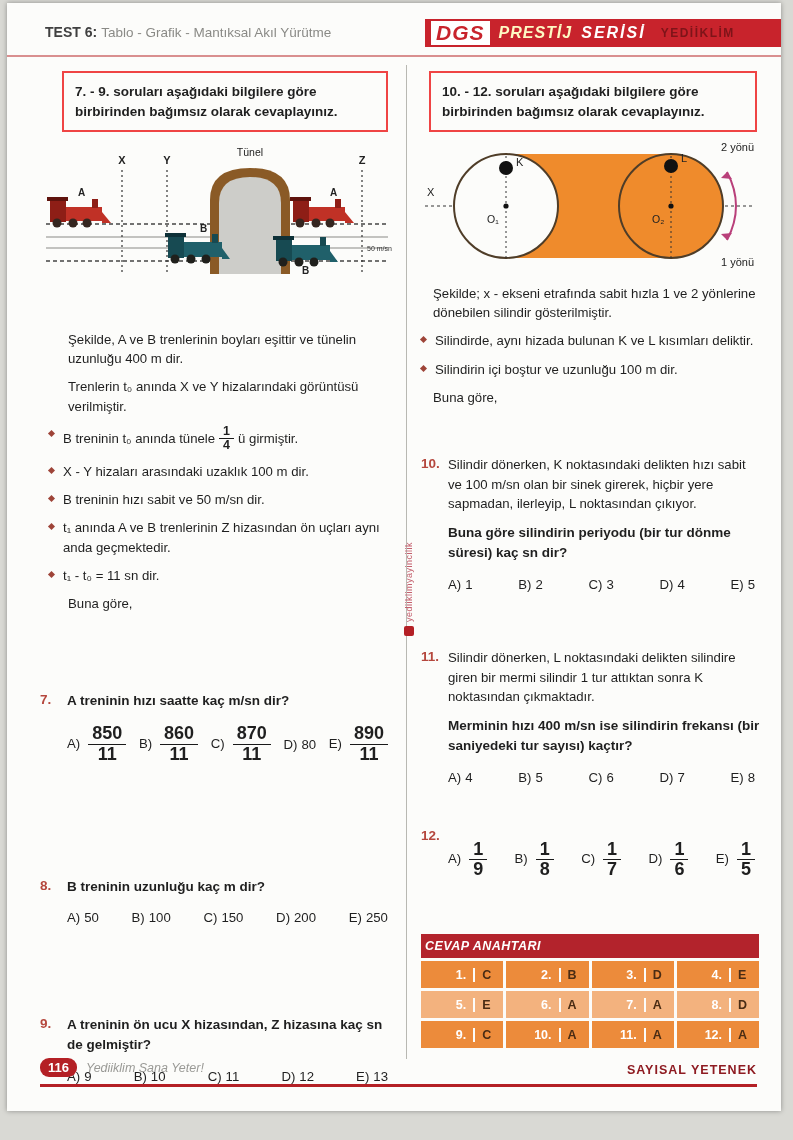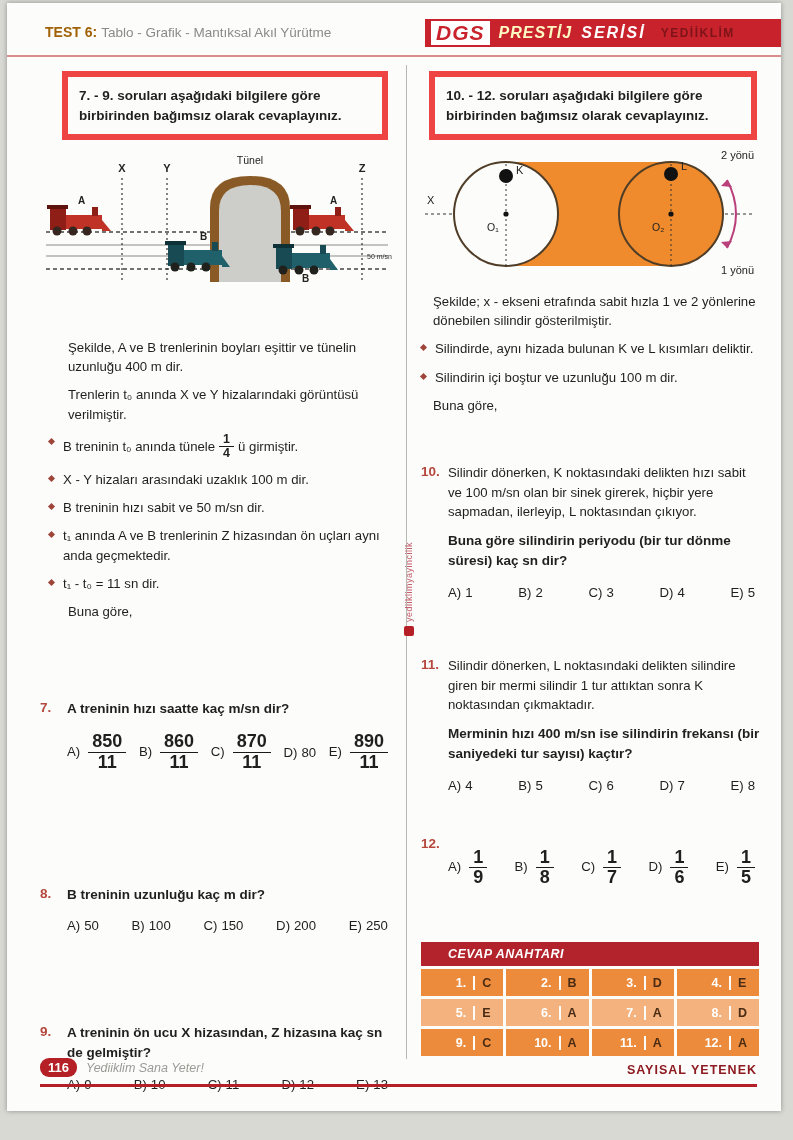--- a/index.html
+++ b/index.html
@@ -11,21 +11,21 @@
     position: relative;
     overflow: hidden;
   }
   .page {
     position: absolute; left: 7px; top: 3px; width: 774px; height: 1108px;
     background: #fcfcfa; box-shadow: 0 0 5px rgba(0,0,0,.35);
   }
   
   .header { position: absolute; top: 20px; left: 38px; right: 0; height: 30px; }
   .header-rule { position: absolute; top: 52px; left: 0; right: 0; height: 2px; background: #d98f8f; }
-  .test-label { font-weight: bold; font-size: 14px; color: #a16207; }
+  .test-label { font-weight: bold; font-size: 14px; color: #404040; }
   .test-title { font-size: 13.5px; color: #8a8a86; margin-left: 4px; }
   .brand {
     position: absolute; right: 0; top: -4px; height: 28px; width: 356px;
     background: #c8232c; display: flex; align-items: center; padding: 0 12px 0 6px; gap: 9px;
   }
   .brand-dgs {
     background: #ffffff; color: #c8232c; font-weight: bold; font-style: italic;
     font-size: 21px; line-height: 24px; padding: 0 5px; letter-spacing: 1px;
   }
   .brand-prestij { color: #fef9c3; font-weight: bold; font-style: italic; font-size: 16px; letter-spacing: 1px; }
@@ -37,21 +37,21 @@
   .col-right { position: absolute; top: 62px; left: 414px; width: 340px; }
   .watermark {
     position: absolute; left: 322px; top: 548px; width: 160px;
     transform: rotate(-90deg); transform-origin: center;
     display: flex; align-items: center; gap: 4px;
     color: #c4606e; font-size: 9px; letter-spacing: .5px;
   }
   .wm-icon { width: 10px; height: 10px; background: #b42025; flex: none; border-radius: 2px; }
   
   .inst-box {
-    border: 6px solid #ef4444; padding: 9px 11px; font-weight: bold;
+    border: 2px solid #ef4444; padding: 9px 11px; font-weight: bold;
     font-size: 13.5px; line-height: 1.45; margin: 6px 6px 0 22px; background: #fcfcfa;
   }
   
   .fig { margin-top: 12px; }
   
   .info-block { margin-top: 50px; padding-right: 2px; }
   .para { padding-left: 28px; font-size: 13.2px; line-height: 1.45; margin-bottom: 9px; }
   .bullet { display: flex; gap: 9px; padding-left: 9px; margin-bottom: 9px; font-size: 13.2px; line-height: 1.45; }
   .b-marker { flex: none; width: 5px; height: 5px; background: #9e4438; transform: rotate(45deg); margin-top: 6px; }
   .frac { display: inline-block; text-align: center; vertical-align: middle; font-weight: bold; line-height: 1.1; }
@@ -68,21 +68,21 @@
   .u-underline { text-decoration: underline; }
   .opts { display: flex; justify-content: space-between; margin-top: 13px; padding-right: 6px; font-size: 13.2px; }
   .opts-frac { align-items: center; }
   .opt { white-space: nowrap; }
   .opt .frac { font-size: 18px; margin-left: 4px; }
   .opt-l { margin-right: 4px; }
   
   .ans-key { margin-top: 54px; margin-right: 2px; }
   .ans-title {
     background: #b3232c; color: #fff; font-weight: bold; font-style: italic;
-    font-size: 12.5px; letter-spacing: .5px; padding: 5px 27px;
+    font-size: 12.5px; letter-spacing: .5px; padding: 5px 4px;
   }
   .ans-grid { display: grid; grid-template-columns: repeat(4, 1fr); gap: 3px; background: #fcfcfa; padding-top: 3px; }
   .ans-cell { display: flex; align-items: center; height: 27px; font-size: 12.5px; font-weight: bold; }
   .row-a { background: #ec8b3b; }
   .row-b { background: #f3b27e; }
   .ans-n { flex: 1; text-align: right; color: #fff; padding-right: 7px; border-right: 2px solid #fcfcfa; }
   .ans-a { width: 34%; padding-left: 7px; color: #4a2c14; }
   
   .footer {
     position: absolute; left: 33px; right: 24px; bottom: 24px;

